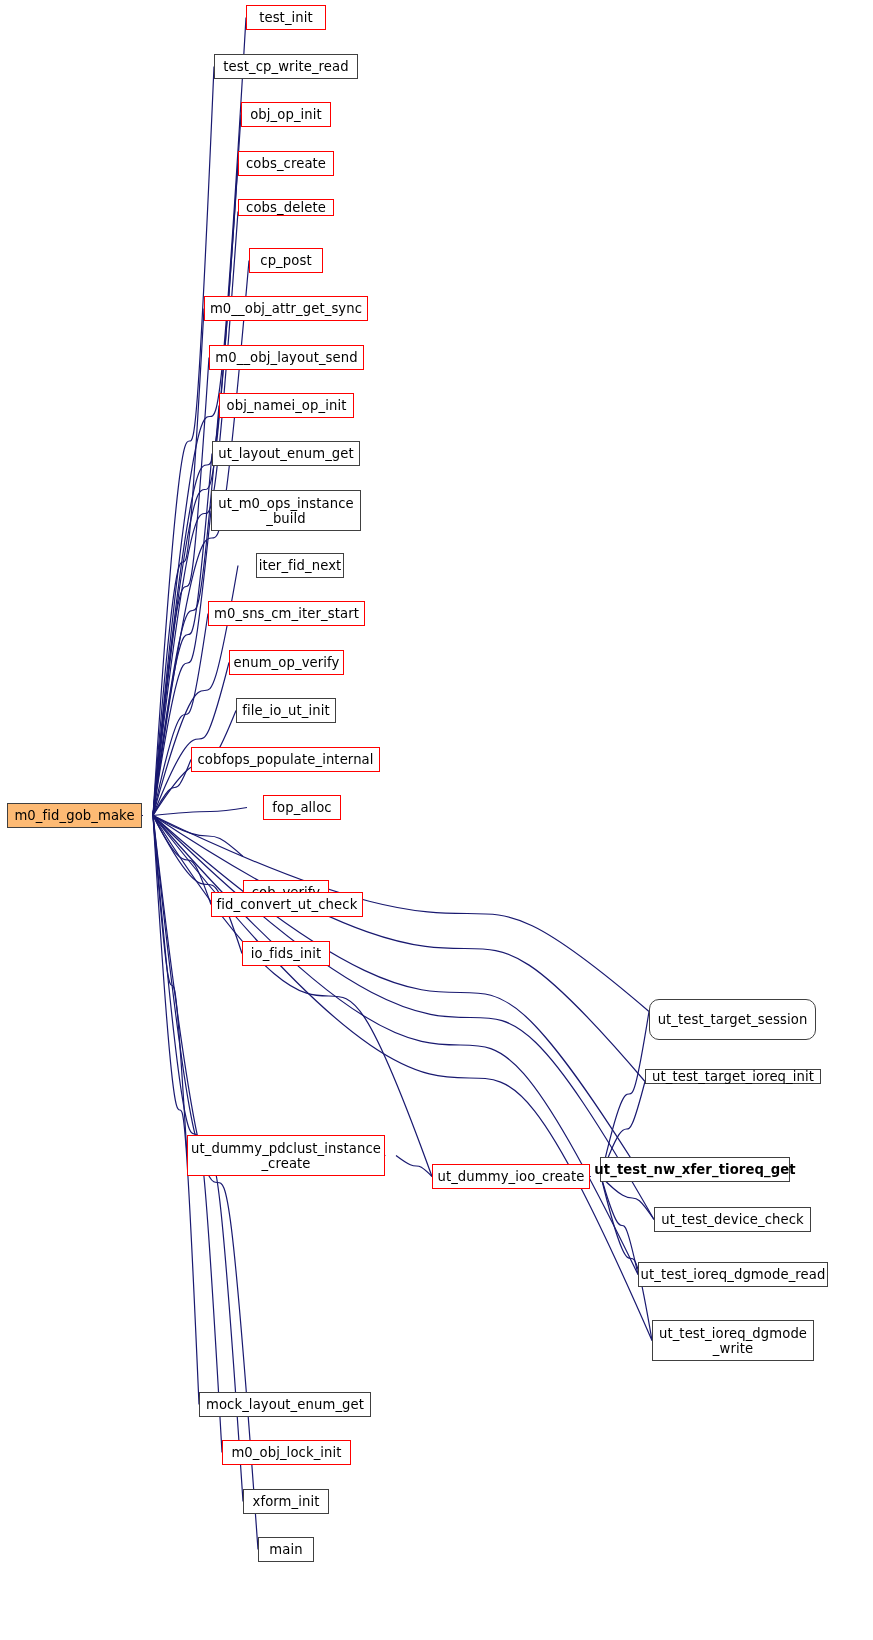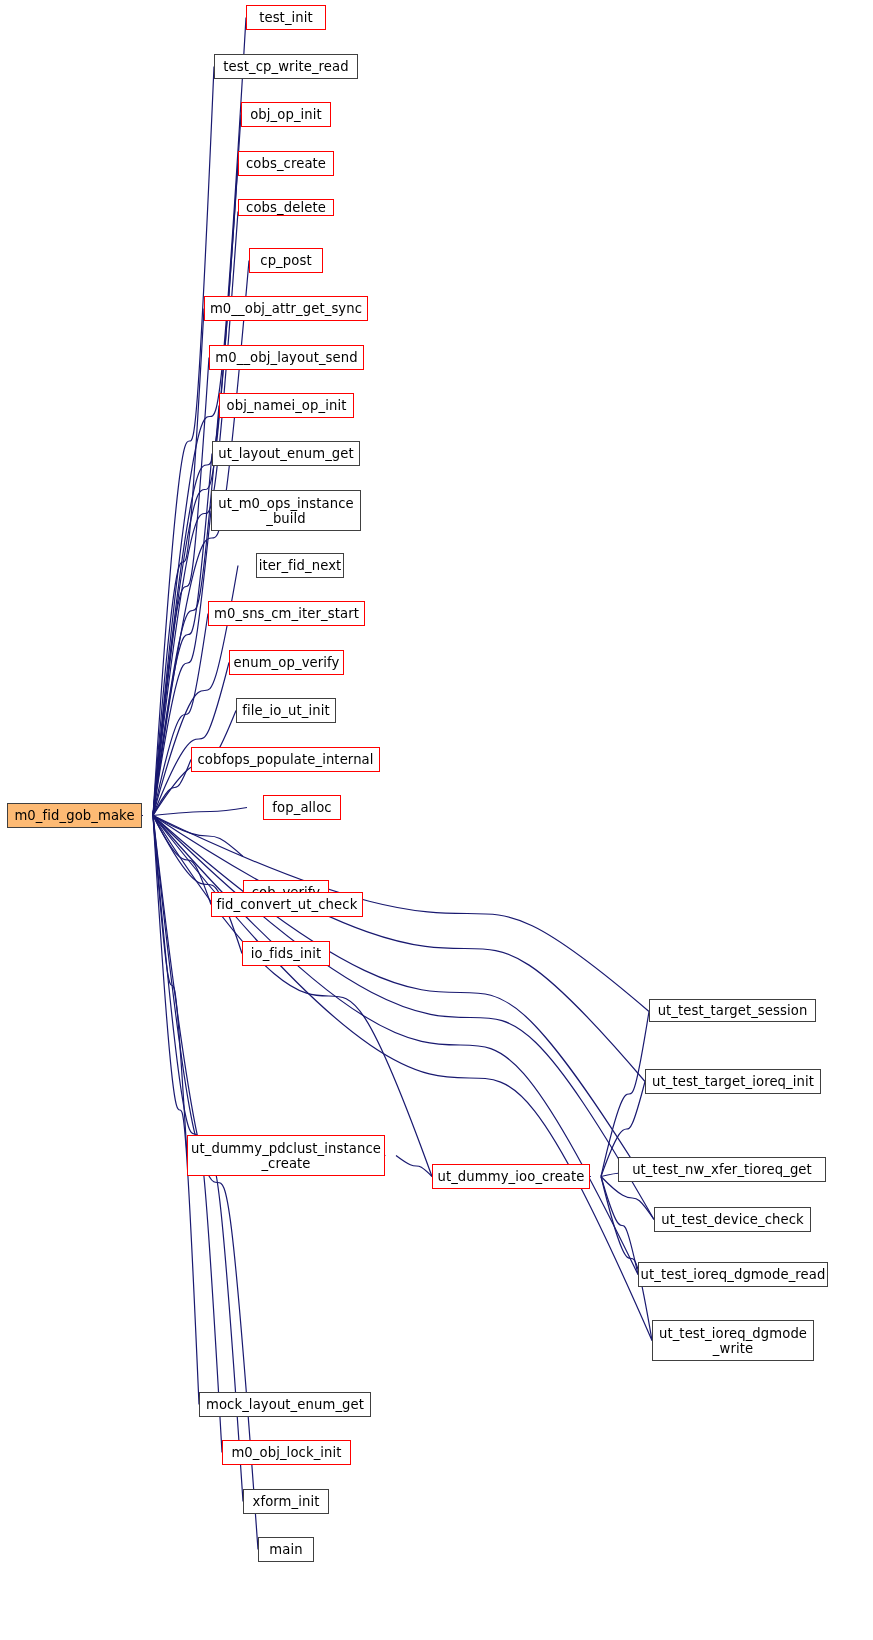--- a/index.html
+++ b/index.html
@@ -149,26 +149,26 @@
 _build</span></div>
       <div class="node" style="left: 238px; top: 553px; width: 88px; height: 25px; margin-left: 18px;"><span>iter_fid_next</span></div>
       <div class="node red" style="left: 208px; top: 601px; width: 157px; height: 25px;"><span>m0_sns_cm_iter_start</span></div>
       <div class="node red" style="left: 229px; top: 650px; width: 115px; height: 25px;"><span>enum_op_verify</span></div>
       <div class="node" style="left: 236px; top: 698px; width: 100px; height: 25px;"><span>file_io_ut_init</span></div>
       <div class="node red" style="left: 191px; top: 747px; width: 189px; height: 25px;"><span>cobfops_populate_internal</span></div>
       <div class="node red" style="left: 247px; top: 795px; width: 78px; height: 25px; margin-left: 16px;"><span>fop_alloc</span></div>
       <div class="node red" style="left: 243px; top: 844px; width: 86px; height: 25px; margin-top: 36px;"><span>cob_verify</span></div>
       <div class="node red" style="left: 211px; top: 892px; width: 152px; height: 25px;"><span>fid_convert_ut_check</span></div>
       <div class="node red" style="left: 242px; top: 941px; width: 88px; height: 25px;"><span>io_fids_init</span></div>
-      <div class="node" style="left: 649px; top: 999px; width: 167px; height: 23px;"><span>ut_test_target_session</span></div>
-      <div class="node" style="left: 645px; top: 1069px; width: 176px; height: 25px;"><span>ut_test_target_ioreq_init</span></div>
+      <div class="node" style="left: 649px; top: 999px; width: 167px; height: 41px; border-radius: 10px;"><span>ut_test_target_session</span></div>
+      <div class="node" style="left: 645px; top: 1069px; width: 176px; height: 15px;"><span>ut_test_target_ioreq_init</span></div>
       <div class="node red" style="left: 187px; top: 1135px; width: 198px; height: 41px;"><span>ut_dummy_pdclust_instance
 _create</span></div>
       <div class="node red" style="left: 432px; top: 1164px; width: 158px; height: 25px;"><span>ut_dummy_ioo_create</span></div>
-      <div class="node" style="left: 618px; top: 1157px; width: 208px; height: 25px;"><span>ut_test_nw_xfer_tioreq_get</span></div>
+      <div class="node" style="left: 600px; top: 1157px; width: 190px; height: 25px; font-weight: bold;"><span>ut_test_nw_xfer_tioreq_get</span></div>
       <div class="node" style="left: 654px; top: 1207px; width: 157px; height: 25px;"><span>ut_test_device_check</span></div>
       <div class="node" style="left: 638px; top: 1262px; width: 190px; height: 25px;"><span>ut_test_ioreq_dgmode_read</span></div>
       <div class="node" style="left: 652px; top: 1320px; width: 162px; height: 41px;"><span>ut_test_ioreq_dgmode
 _write</span></div>
       <div class="node" style="left: 199px; top: 1392px; width: 172px; height: 25px;"><span>mock_layout_enum_get</span></div>
       <div class="node red" style="left: 222px; top: 1440px; width: 129px; height: 25px;"><span>m0_obj_lock_init</span></div>
       <div class="node" style="left: 243px; top: 1489px; width: 86px; height: 25px;"><span>xform_init</span></div>
       <div class="node" style="left: 258px; top: 1537px; width: 56px; height: 25px;"><span>main</span></div>
     </div>
 </div>

